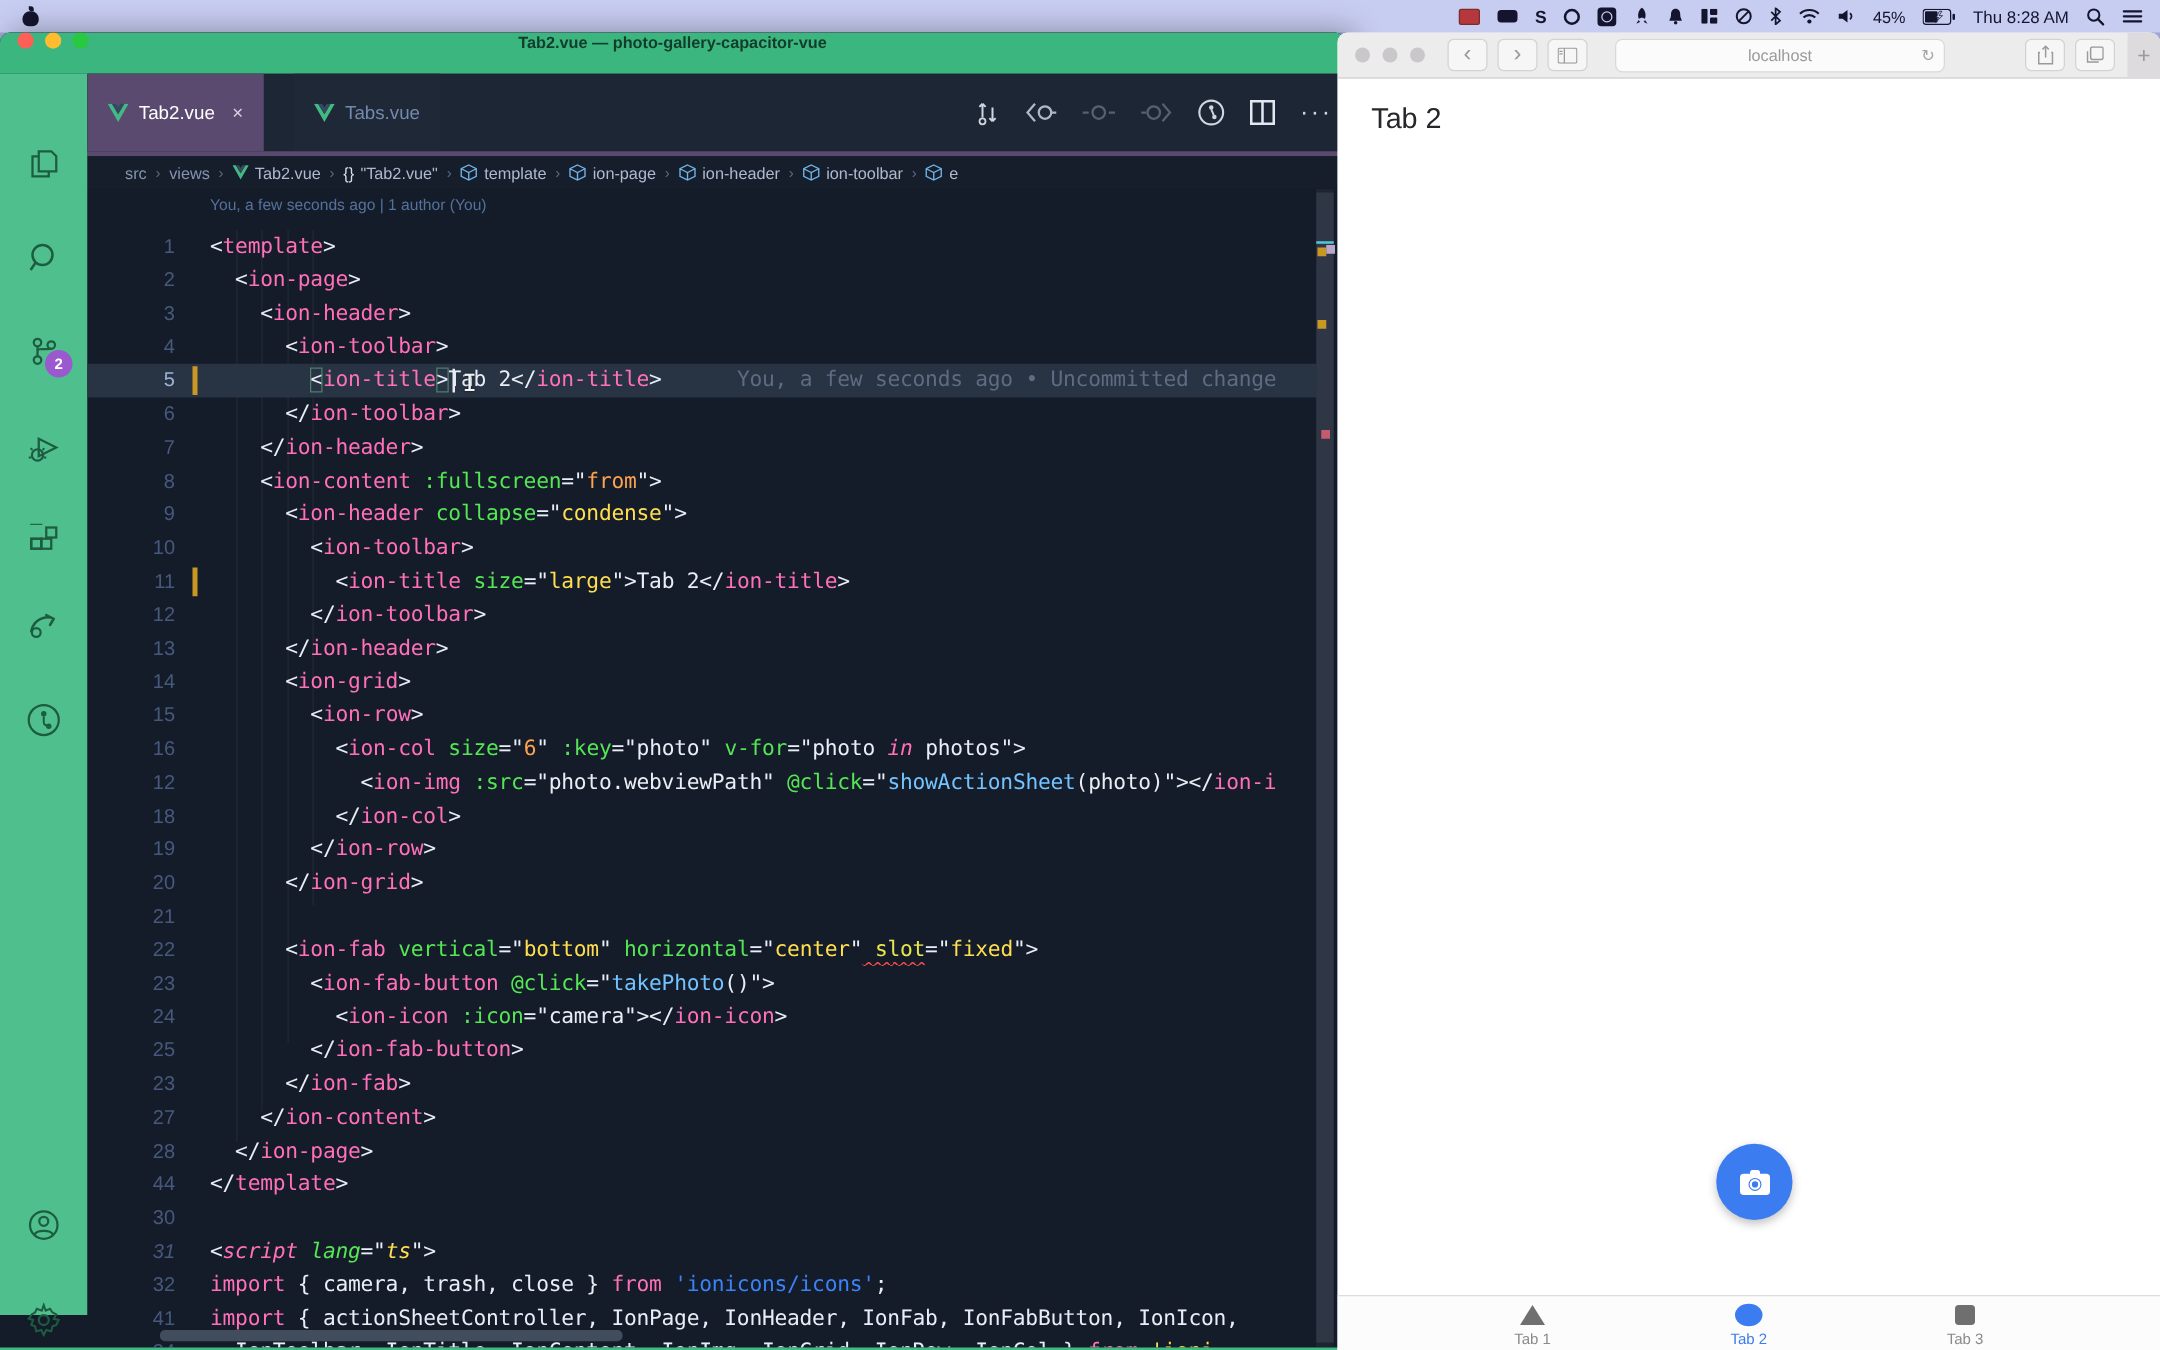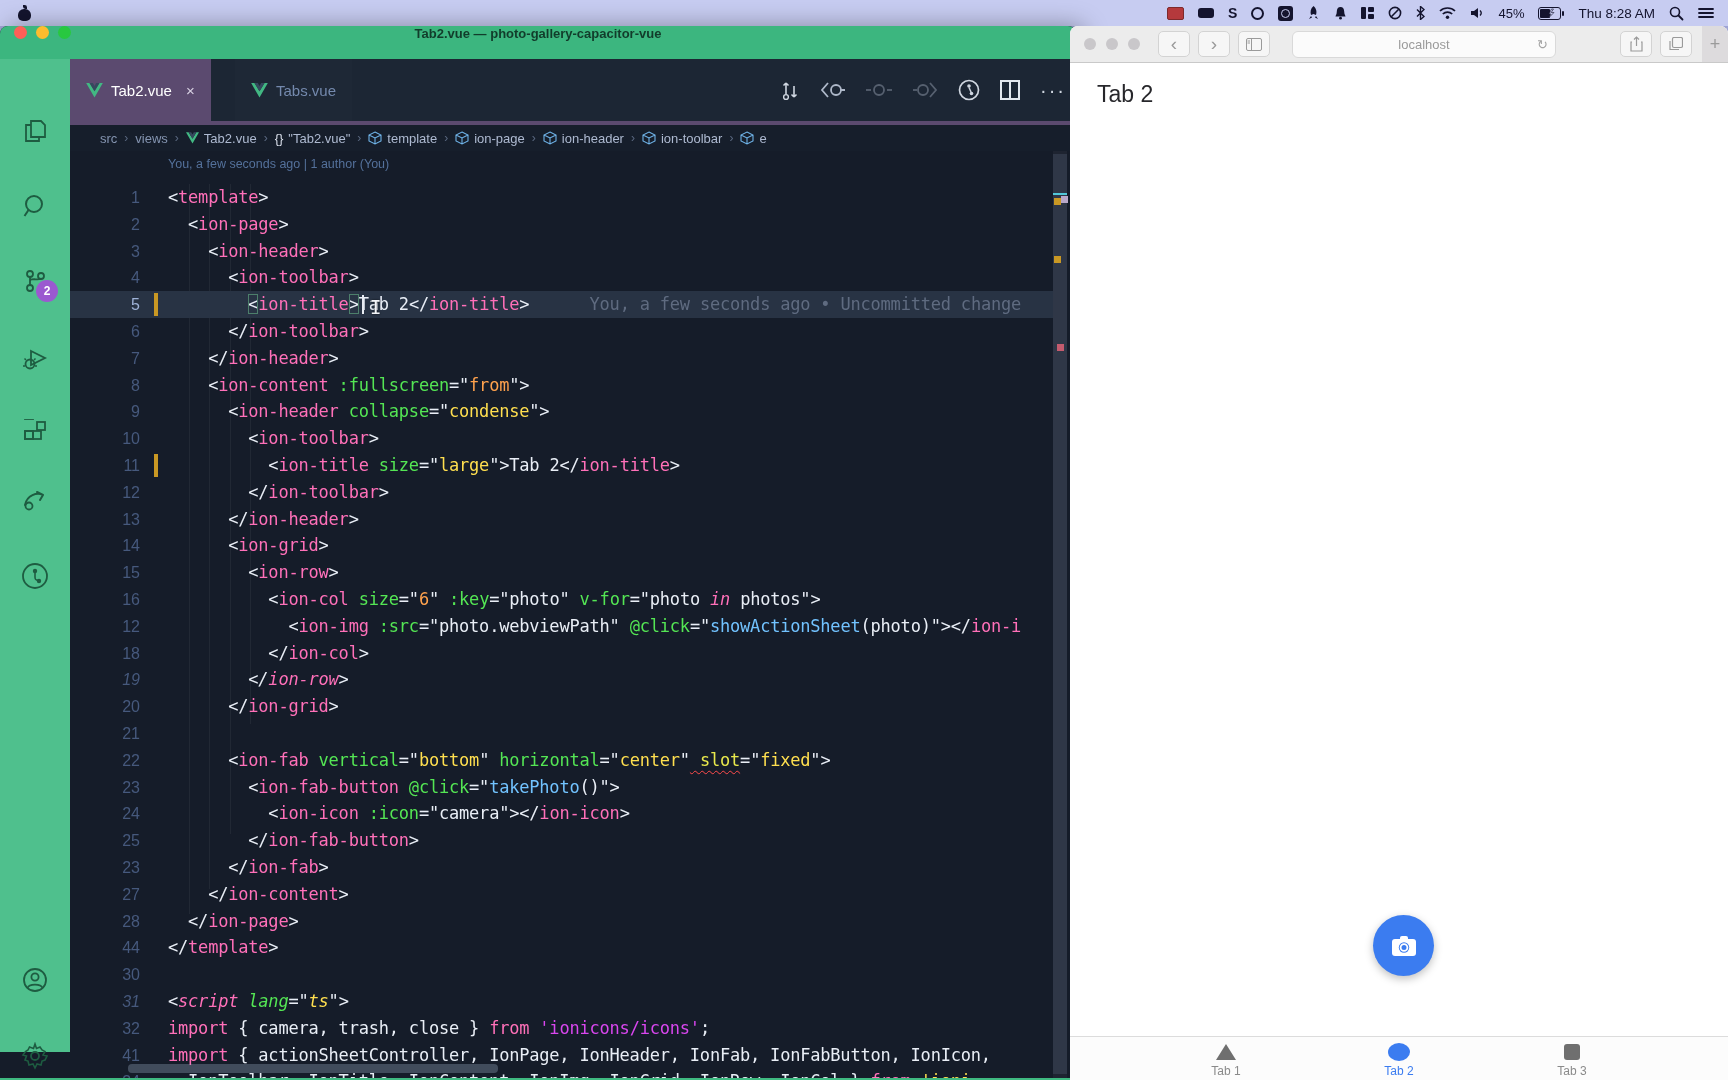--- a/index.html
+++ b/index.html
@@ -462,21 +462,21 @@
             <pre><span class="" style="color:#e9eef6">          &lt;</span><span class="" style="color:#ff70b9">ion-col</span><span class="" style="color:#54e654"> size</span><span class="" style="color:#e9eef6">="</span><span class="" style="color:#ffa24d">6</span><span class="" style="color:#e9eef6">"</span><span class="" style="color:#54e654"> :key</span><span class="" style="color:#e9eef6">="</span><span class="" style="color:#e9eef6">photo</span><span class="" style="color:#e9eef6">"</span><span class="" style="color:#54e654"> v-for</span><span class="" style="color:#e9eef6">="</span><span class="" style="color:#e9eef6">photo </span><span class="" style="color:#ff70b9;font-style:italic">in</span><span class="" style="color:#e9eef6"> photos</span><span class="" style="color:#e9eef6">"&gt;</span></pre>
           </div>
           <div class="cl" style="top: 461.8px;">
             <span class="ln">12</span>
             <pre><span class="" style="color:#e9eef6">            &lt;</span><span class="" style="color:#ff70b9">ion-img</span><span class="" style="color:#54e654"> :src</span><span class="" style="color:#e9eef6">="</span><span class="" style="color:#e9eef6">photo.webviewPath</span><span class="" style="color:#e9eef6">"</span><span class="" style="color:#54e654"> @click</span><span class="" style="color:#e9eef6">="</span><span class="" style="color:#72c3ff">showActionSheet</span><span class="" style="color:#e9eef6">(photo)</span><span class="" style="color:#e9eef6">"&gt;</span><span class="" style="color:#e9eef6">&lt;/</span><span class="" style="color:#ff70b9">ion-i</span></pre>
           </div>
           <div class="cl" style="top: 488.6px;">
             <span class="ln">18</span>
             <pre><span class="" style="color:#e9eef6">          &lt;/</span><span class="" style="color:#ff70b9">ion-col</span><span class="" style="color:#e9eef6">&gt;</span></pre>
           </div>
-          <div class="cl" style="top: 515.4px; font-style: italic;">
+          <div class="cl" style="top: 515.4px;">
             <span class="ln">19</span>
             <pre><span class="" style="color:#e9eef6">        &lt;/</span><span class="" style="color:#ff70b9">ion-row</span><span class="" style="color:#e9eef6">&gt;</span></pre>
           </div>
           <div class="cl" style="top: 542.2px;">
             <span class="ln">20</span>
             <pre><span class="" style="color:#e9eef6">      &lt;/</span><span class="" style="color:#ff70b9">ion-grid</span><span class="" style="color:#e9eef6">&gt;</span></pre>
           </div>
           <div class="cl" style="top: 569px;">
             <span class="ln">21</span>
             <pre></pre>
@@ -516,21 +516,21 @@
           <div class="cl" style="top: 810.2px;">
             <span class="ln">30</span>
             <pre></pre>
           </div>
           <div class="cl" style="top: 837px; font-style: italic;">
             <span class="ln">31</span>
             <pre><span class="" style="color:#e9eef6">&lt;</span><span class="" style="color:#ff70b9">script</span><span class="" style="color:#54e654"> lang</span><span class="" style="color:#e9eef6">="</span><span class="" style="color:#ffdf4f">ts</span><span class="" style="color:#e9eef6">"&gt;</span></pre>
           </div>
           <div class="cl" style="top: 863.8px;">
             <span class="ln">32</span>
-            <pre><span class="" style="color:#ff70b9">import</span><span class="" style="color:#e9eef6"> { camera, trash, close } </span><span class="" style="color:#ff70b9">from</span><span class="" style="color:#d946ef"> 'ionicons/icons'</span><span class="" style="color:#e9eef6">;</span></pre>
+            <pre><span class="" style="color:#ff70b9">import</span><span class="" style="color:#e9eef6"> { camera, trash, close } </span><span class="" style="color:#ff70b9">from</span><span class="" style="color:#3b82f6"> 'ionicons/icons'</span><span class="" style="color:#e9eef6">;</span></pre>
           </div>
           <div class="cl" style="top: 890.6px;">
             <span class="ln">41</span>
             <pre><span class="" style="color:#ff70b9">import</span><span class="" style="color:#e9eef6"> { actionSheetController, IonPage, IonHeader, IonFab, IonFabButton, IonIcon,</span></pre>
           </div>
           <div class="cl" style="top: 917.4px;">
             <span class="ln">34</span>
             <pre><span class="" style="color:#e9eef6">  IonToolbar, IonTitle, IonContent, IonImg, IonGrid, IonRow, IonCol } </span><span class="" style="color:#ff70b9">from</span><span class="" style="color:#ffdf4f"> 'ioni</span></pre>
           </div>
         </div>

